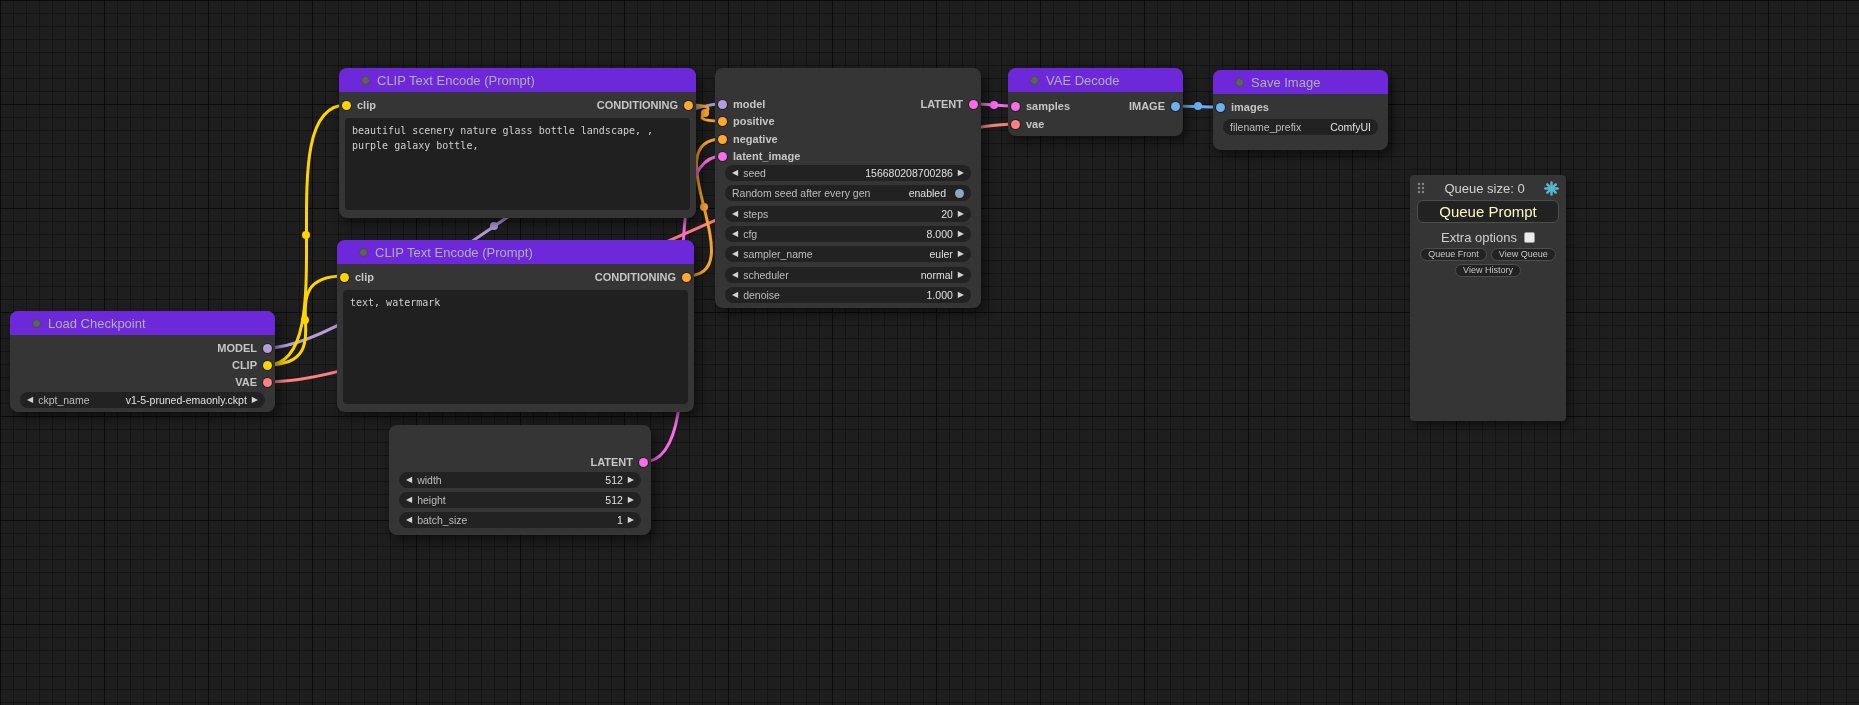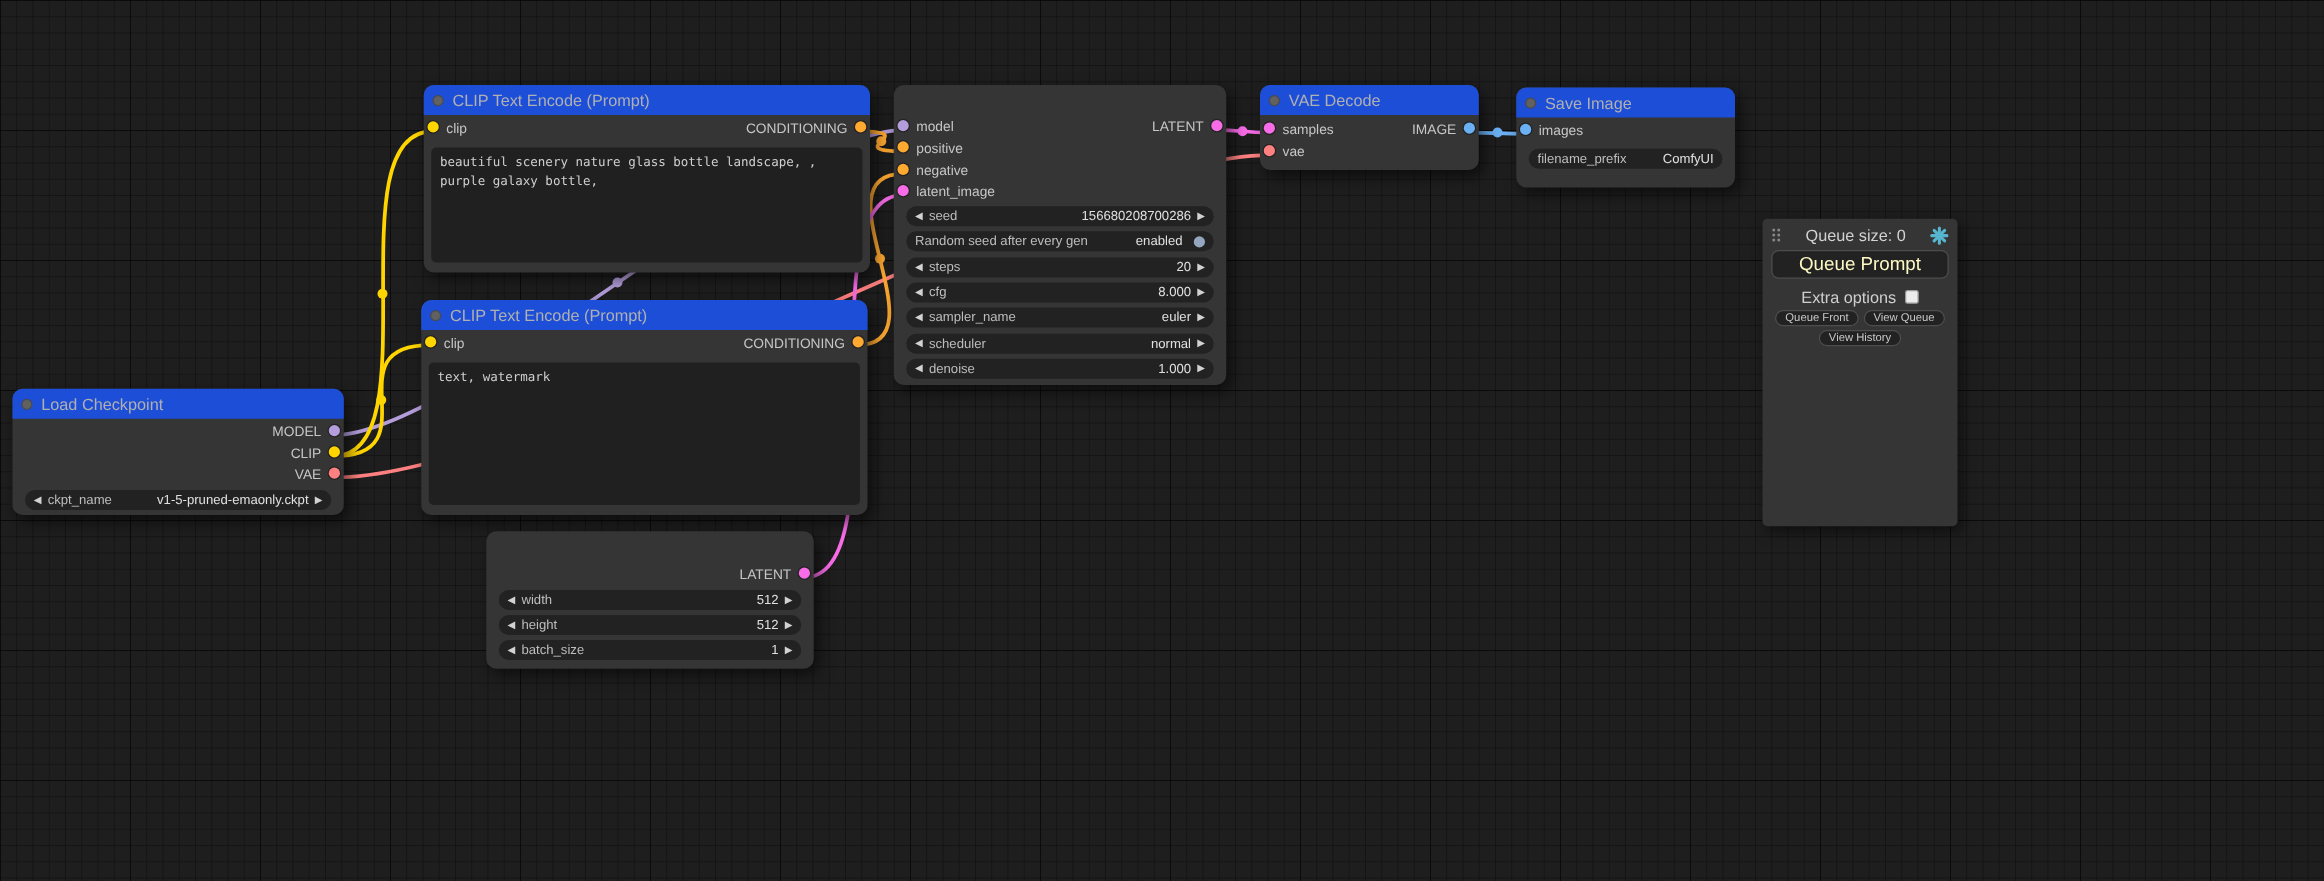--- a/index.html
+++ b/index.html
@@ -25,26 +25,26 @@
   .st-latent{stroke:var(--c-latent)} .fl-latent{fill:var(--c-latent)}
   .st-image{stroke:var(--c-image)} .fl-image{fill:var(--c-image)}
 
   .node{
     position:absolute;z-index:2;
     background:#353535;border-radius:8px;
     box-shadow:4px 5px 12px rgba(0,0,0,.55);
   }
   .titlebar{
     height:24px;display:flex;align-items:center;gap:7px;
-    padding:0 7px;background:#1d4ed8;border-radius:8px 8px 0 0;
+    padding:0 22px;background:#6d28d9;border-radius:8px 8px 0 0;
     font-size:13px;color:#b0b0b0;white-space:nowrap;
   }
   .tdot{width:9px;height:9px;border-radius:50%;background:#616161;border:1px solid #4a4a4a;box-sizing:border-box;flex:0 0 auto;}
 
-  .slot{position:absolute;height:16px;display:flex;align-items:flex-start;gap:6px;font-size:11px;color:#c6c6c6;white-space:nowrap;}
+  .slot{position:absolute;height:16px;display:flex;align-items:center;gap:6px;font-size:11px;color:#c6c6c6;white-space:nowrap;font-weight:bold;}
   .slot.in{left:3px;}
   .slot.out{right:3px;flex-direction:row-reverse;}
   .sdot{width:9px;height:9px;border-radius:50%;flex:0 0 auto;box-shadow:0 0 0 1px rgba(0,0,0,.35);}
 
   .widget{
     position:absolute;height:16px;box-sizing:border-box;
     background:#222222;border-radius:8px;
     display:flex;align-items:center;gap:5px;padding:0 7px;
     font-size:10.5px;color:#c2c2c2;white-space:nowrap;
   }

